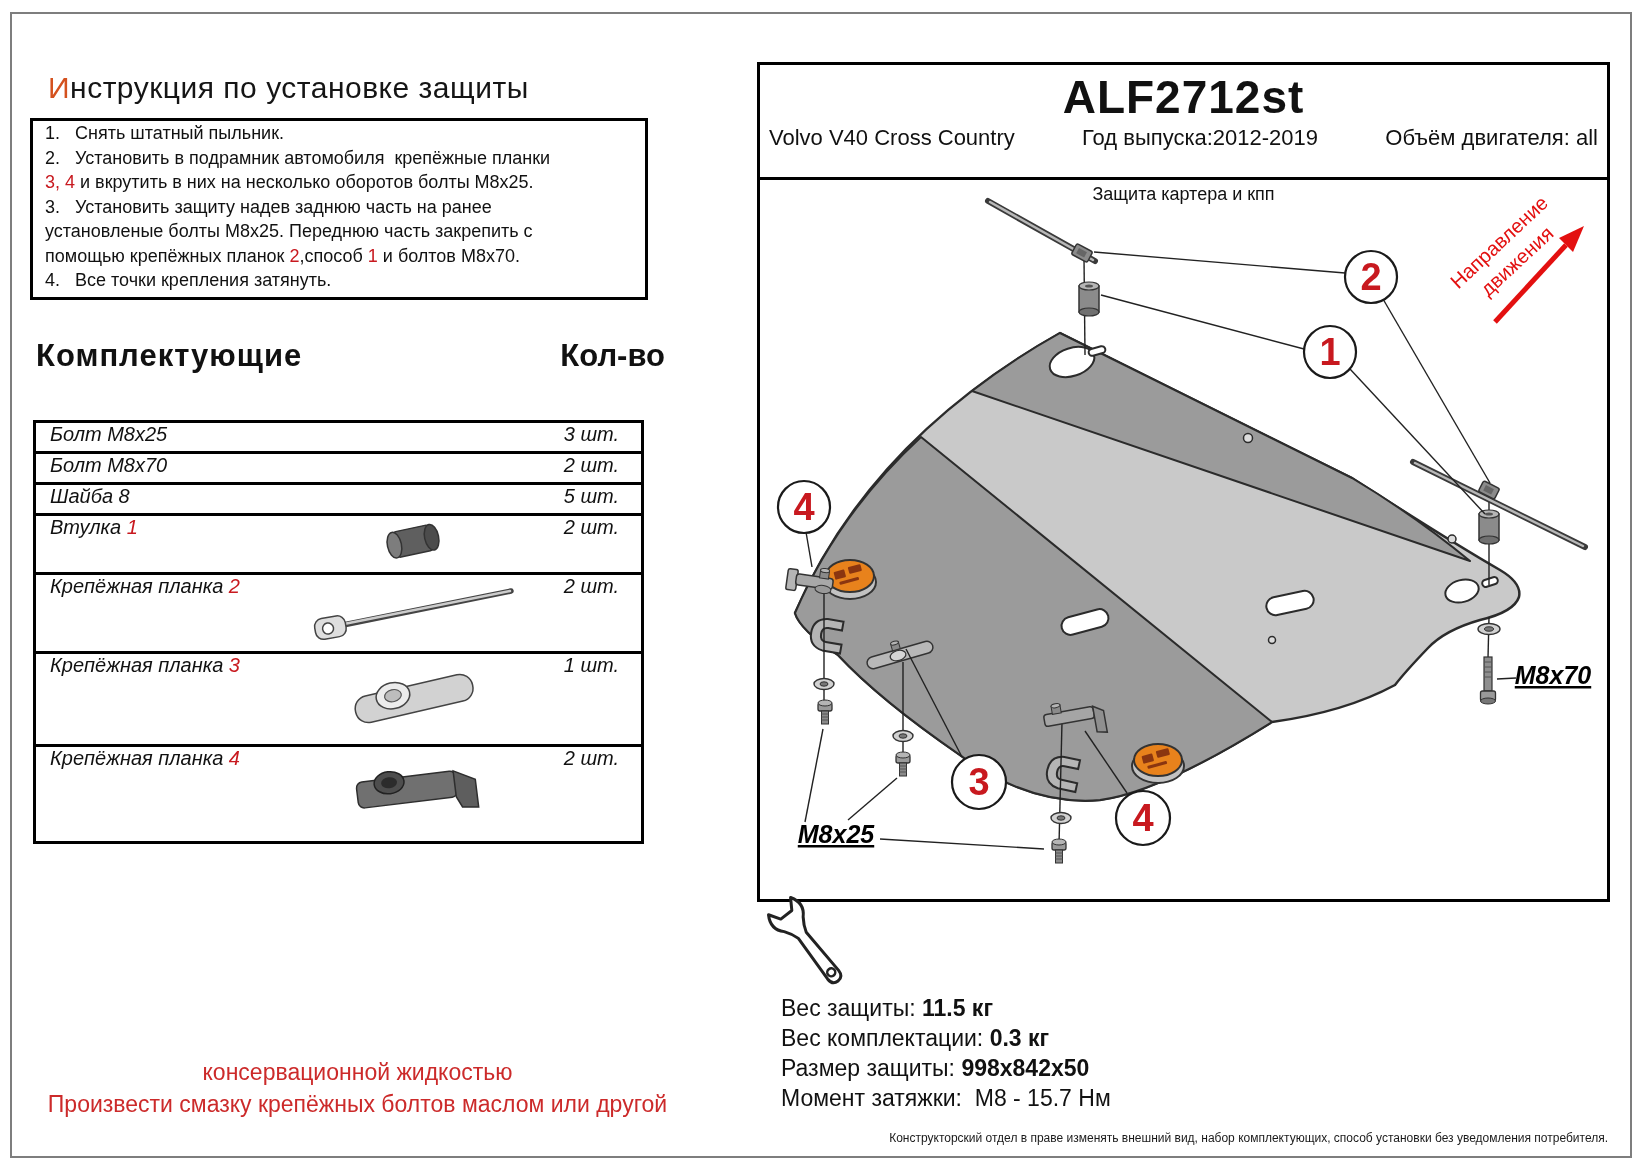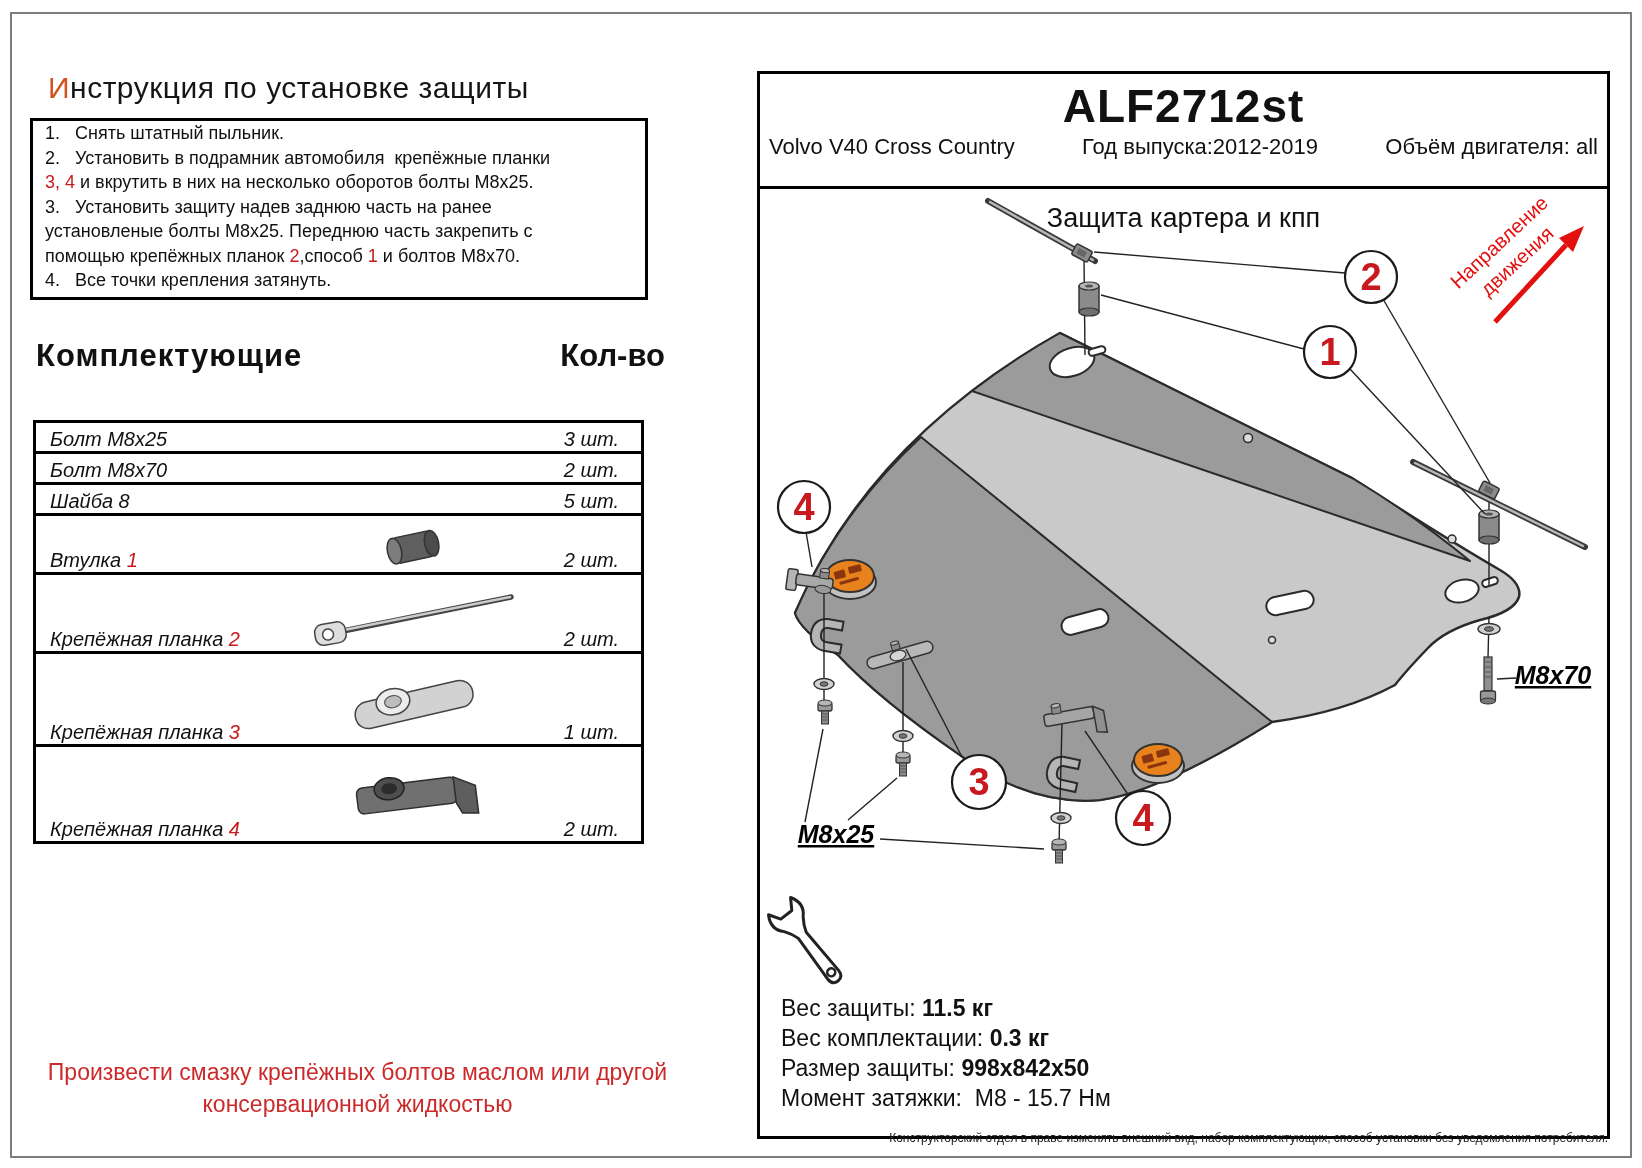--- a/index.html
+++ b/index.html
@@ -13,37 +13,37 @@
   .outer-border{left:10px;top:12px;width:1618px;height:1142px;border:2px solid #7e7e7e;}
   
   .doc-title{left:48px;top:56px;font-size:30px;letter-spacing:.5px;color:#151515;margin-top:15px;}
   .doc-title .first{color:var(--title-letter);}
   .instr-box{left:30px;top:118px;width:590px;height:176px;border:3px solid #000;padding:0 10px 0 12px;}
   .instr-line{font-size:18px;line-height:24.5px;white-space:pre;}
   .seg-red{color:var(--red);}
   .ph-left{left:36px;top:338px;font-size:31px;font-weight:bold;letter-spacing:1px;}
   .ph-right{right:977px;top:338px;font-size:31px;font-weight:bold;}
   .parts-table{left:33px;top:420px;width:605px;border:3px solid #000;}
-  .p-row{display:flex;align-items:flex-end;border-top:3px solid #000;font-style:italic;font-size:20px;}
+  .p-row{display:flex;align-items:flex-start;border-top:3px solid #000;font-style:italic;font-size:20px;}
   .p-row:first-child{border-top:none;}
   .p-row:nth-child(1),.p-row:nth-child(2),.p-row:nth-child(3){height:28px;}
   .p-row:nth-child(4){height:56px;font-style:italic;}
   .p-row:nth-child(5){height:76px;}
   .p-row:nth-child(6){height:90px;}
   .p-row:nth-child(7){height:94px;}
   .p-name{flex:1;padding-left:14px;}
   .p-img{width:218px;display:flex;align-items:center;justify-content:center;}
   .p-qty{width:96px;text-align:right;padding-right:22px;}
   .note{left:35px;top:1056px;width:645px;text-align:center;font-size:23px;line-height:32px;color:var(--note-red);}
   
-  .panel{left:757px;top:71px;width:853px;height:1068px;border:3px solid #000;box-sizing:border-box;}
+  .panel{left:757px;top:62px;width:853px;height:840px;border:3px solid #000;box-sizing:border-box;}
   .panel-top{height:107px;border-bottom:3px solid #000;}
   .pn{text-align:center;font-size:46px;font-weight:bold;letter-spacing:1px;margin-top:5px;}
   .sub{display:flex;justify-content:space-between;align-items:baseline;padding:0 9px;font-size:22px;margin-top:1px;}
-  .subtitle{text-align:center;font-size:27px;margin-top:14px;}
+  .subtitle{text-align:center;font-size:18px;margin-top:4px;}
   .diagram{left:757px;top:167px;width:853px;height:958px;}
   .specs{left:781px;top:993px;font-size:23px;line-height:30px;white-space:pre;}
   .sv-b{font-weight:bold;}
   .disclaimer{left:700px;top:1131px;width:908px;text-align:right;font-size:12px;color:#1a1a1a;}
   
   .plate-base{fill:var(--plate-light);stroke:#2b2b2b;stroke-width:2.5;stroke-linejoin:round;}
   .plate-dark{fill:var(--plate-dark);stroke:#2b2b2b;stroke-width:2;stroke-linejoin:round;}
   .hole{fill:#fff;stroke:#2b2b2b;stroke-width:2;}
   .hole-sm{fill:#dcdcdc;stroke:#2b2b2b;stroke-width:1.5;}
   .hook{fill:#b5b5b5;stroke:#2b2b2b;stroke-width:2;}
@@ -152,22 +152,22 @@
       <ellipse cx="-22" cy="-9" rx="15" ry="11" fill="#4e4e4e" stroke="#222" stroke-width="1.5"></ellipse>
       <ellipse cx="-22" cy="-9" rx="8" ry="5.5" fill="#2c2c2c"></ellipse>
     </g>
   </svg>
 </div>
         <div class="p-qty">2 шт.</div>
       </div>
     </div>
 
   <div class="abs note" id="note">
+      <div>консервационной жидкостью</div>
       <div>Произвести смазку крепёжных болтов маслом или другой</div>
-      <div>консервационной жидкостью</div>
     </div>
 
   <div class="abs panel">
     <div class="panel-top">
       <div class="pn">ALF2712st</div>
       <div class="sub">
         <span>Volvo V40 Cross Country</span>
         <span>Год выпуска:2012-2019</span>
         <span>Объём двигателя: all</span>
       </div>

